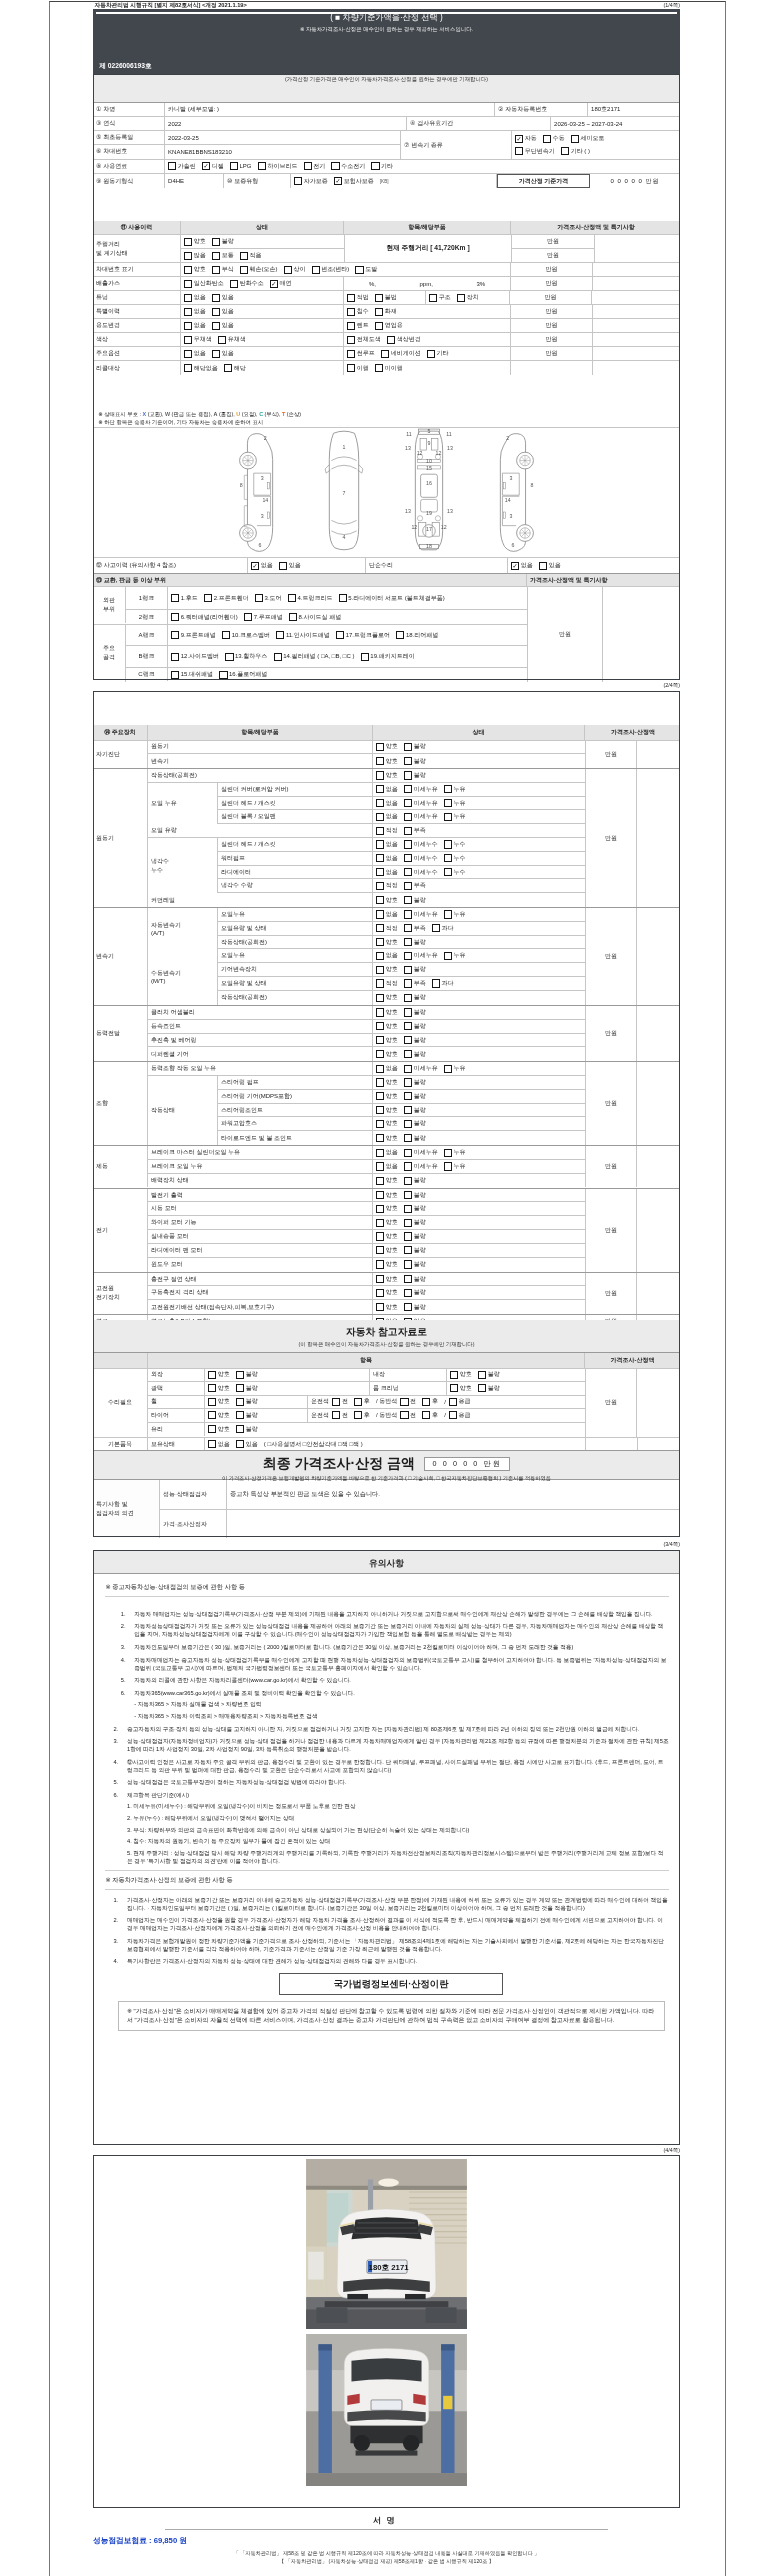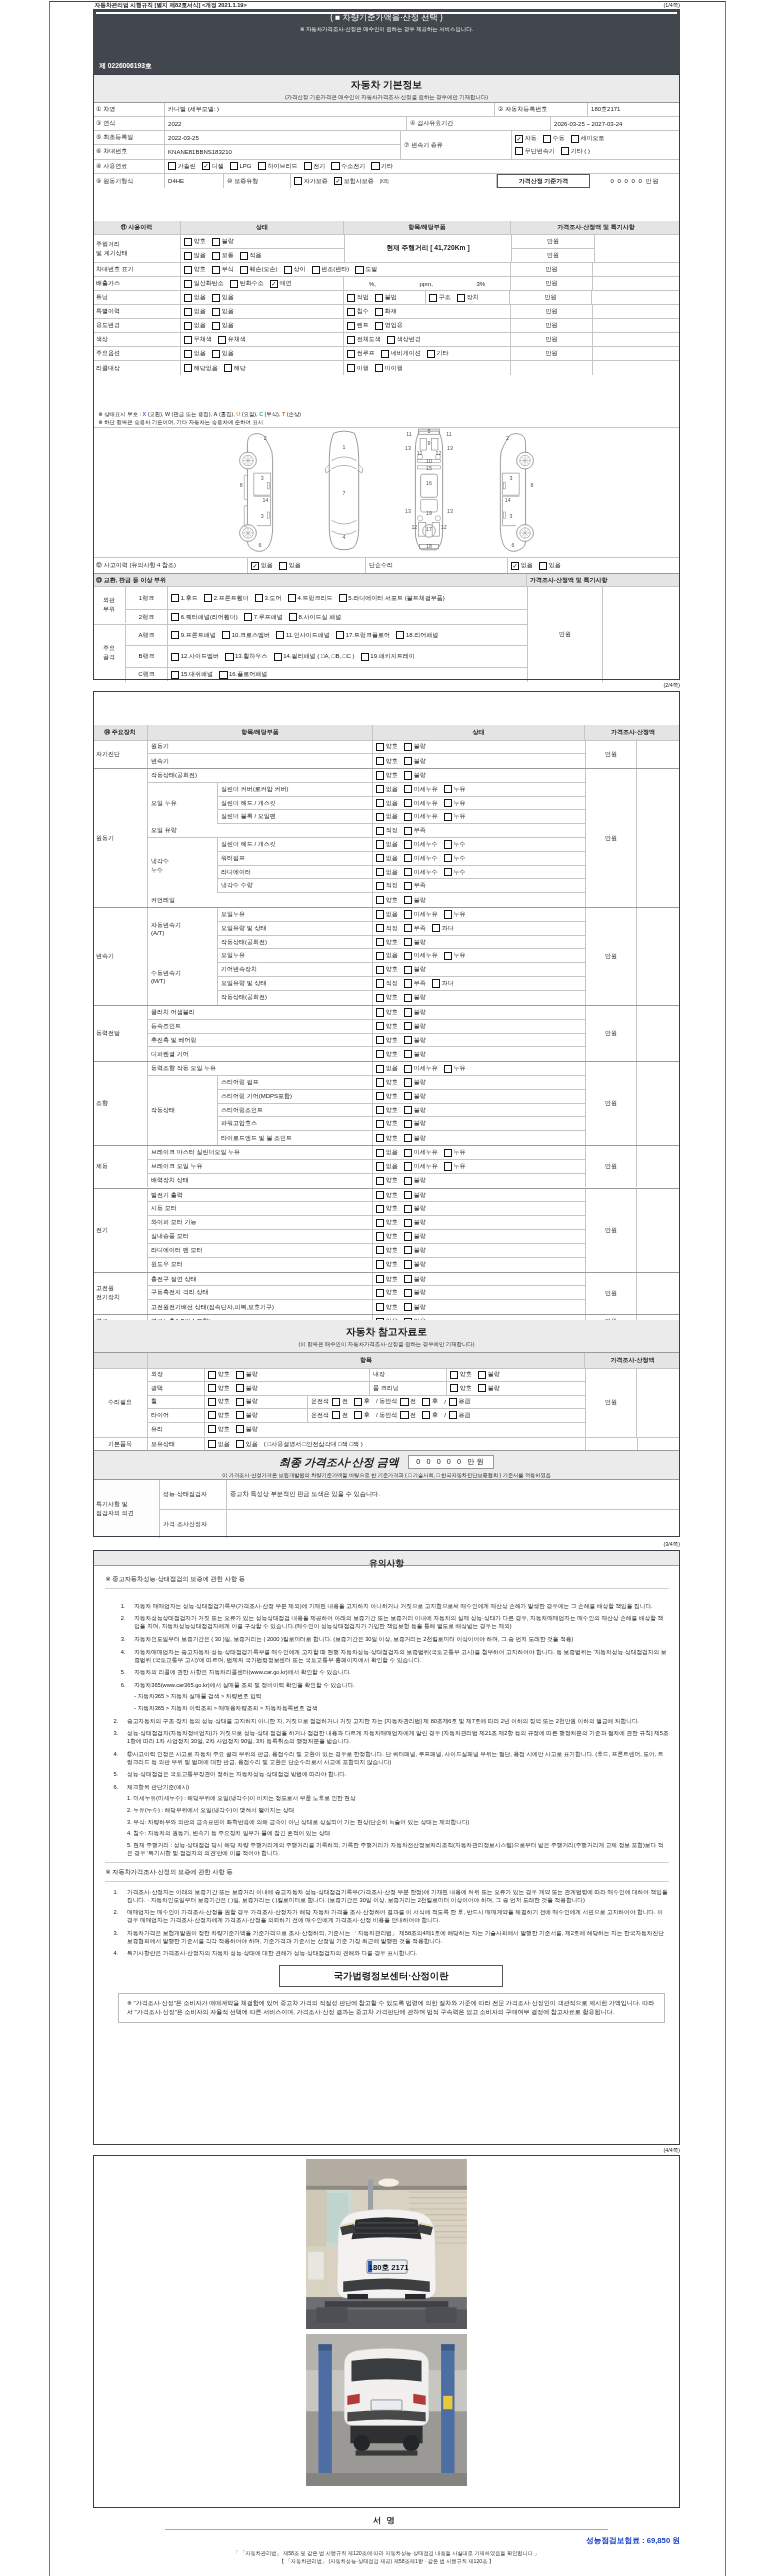--- a/index.html
+++ b/index.html
@@ -34,21 +34,21 @@
   .price{justify-content:center;font-size:6px;color:#222;}
   .small{font-size:4.6px;color:#555;}
   
   .ntc{font-size:5.7px;line-height:8px;color:#1a1a1a;}
   .ntc .num{display:flex;}
   .ntc .n{width:13.4px;flex:none;}
   .divider{border-top:0.5px solid #cfcfcf;margin:5.2px 0;}
   .defbox{border:0.8px solid #555;width:222px;margin:7.2px auto 6.2px auto;text-align:center;font-size:9.3px;font-weight:bold;padding:6.2px 0;}
   .defwrap{border:0.5px solid #bbb;margin:0 4.1px;padding:5.2px 8.2px;font-size:6px;line-height:8.8px;}
   .sigline{position:absolute;left:72px;width:443px;border-bottom:0.5px solid #aaa;}
-  .bluetxt{color:#1741c9;font-weight:bold;font-size:7.7px;text-align:right;}
+  .bluetxt{color:#1741c9;font-weight:bold;font-size:7.7px;text-align:left;}
   .foot{font-size:5.2px;color:#333;text-align:center;}
   svg text{font-family:"Liberation Sans","DejaVu Sans",sans-serif;}
 </style>
 </head>
 <body>
 
 <div id="frame"></div>
 <div id="doc">
   <div class="abs topline" style="top:2.1px;left:1.5px;"><span>자동차관리법 시행규칙 [별지 제82호서식] &lt;개정 2021.1.19&gt;</span></div>
   <div class="pagemark" style="top:2.1px;">(1/4쪽)</div>
@@ -56,21 +56,20 @@
   <div class="abs dark" style="top:9.3px;height:64px;">
     <div class="whitestrip"></div>
     <div class="h-sub">( ■ 차량기준가액을·산정 선택 )</div>
     <div class="h-note">※ 자동차가격조사·산정은 매수인이 원하는 경우 제공하는 서비스입니다.</div>
   </div>
   <div class="abs dark" style="top:61px;height:13px;">
     <div class="docno">제 0226006193호</div>
   </div>
 
   <div class="abs sech" style="top:74px;height:29px;">
-    <div class="t">자동차 기본정보</div>
     <div class="s">(가격산정 기준가격은 매수인이 자동차가격조사·산정을 원하는 경우에만 기재합니다)</div>
   </div>
   <div class="abs" id="basicTable" style="top:103px;height:86px;">
       <div class="trow " style="height: 14.2px;">
         <div class="cell lab" style="width: 72px; flex: 0 0 auto; white-space: pre-line;">① 차명</div>
         <div class="cell " style="width: 330px; flex: 0 0 auto; white-space: pre-line;">카니발 (세부모델: )</div>
         <div class="cell lab" style="width: 93px; flex: 0 0 auto; white-space: pre-line;">② 자동차등록번호</div>
         <div class="cell " style="width: 93px; flex: 0 0 auto; white-space: pre-line;">180호2171</div>
       </div>
       <div class="trow " style="height: 14.2px;">
@@ -1681,21 +1680,21 @@
             </span>
           </div>
           <span>( □사용설명서 □안전삼각대 □잭 □잭 )</span>
         </div>
         <div class="cell price" style="width: 52px; flex: 0 0 auto; white-space: pre-line;"></div>
         <div class="cell" style="width: 43px; flex: 0 0 auto; border-right: none;"></div>
       </div>
     </div>
   <div class="abs sech" id="finalBar" style="top:1450px;height:30px;border-top:0.5px solid #9a9a9a;">
       <div style="display: flex; justify-content: center; align-items: center; gap: 9.3px; padding-top: 3.6px;">
-        <span style="font-size: 11px; font-weight: bold; font-style: italic;">최종 가격조사·산정 금액</span>
+        <span style="font-size: 14px; font-weight: bold;">최종 가격조사·산정 금액</span>
         <span style="border: 0.5px solid rgb(153, 153, 153); background: rgb(255, 255, 255); padding: 1px 7.2px; font-size: 7.2px; letter-spacing: 2.1px;">0  0  0  0  0 만원</span>
       </div>
       <div style="text-align: center; font-size: 5.2px; color: rgb(34, 34, 34); margin-top: 2.6px;">이 가격조사·산정가격은 보험개발원의 차량기준가액을 바탕으로 한 기준가격과 ( □ 기술사회, □ 한국자동차진단보증협회 ) 기준서를 적용하였음</div>
     </div>
   <div class="abs" id="opinion" style="top:1480px;height:58px;">
       <div class="trow" style="height: 58px; border-bottom: none;">
         <div class="cell lab" style="width: 67px; flex: 0 0 auto; white-space: pre-line; background: rgb(253, 253, 253);">특기사항 및
 점검자의 의견</div>
         <div style="display: flex; flex-direction: column; width: 520px; flex: 0 0 auto;">
           <div class="trow" style="height: 30px;">
@@ -1706,21 +1705,21 @@
             <div class="cell lab" style="width: 67px; flex: 0 0 auto; white-space: pre-line;">가격·조사산정자</div>
             <div class="cell " style="width: 453px; flex: 0 0 auto; white-space: pre-line; border-right: none; font-size: 6.2px;"></div>
           </div>
         </div>
       </div>
     </div>
   <div class="abs thick" style="top:691px;height:846px;"></div>
   <div class="pagemark" style="top:1541px;">(3/4쪽)</div>
 
   <div class="abs" id="noticeBox" style="top:1550px;height:595px;overflow:hidden;">
-    <div class="sech" style="height:16px;">
+    <div class="sech" style="height:24px;">
       <div class="t" style="padding-top:7.7px;font-size:8.8px;">유의사항</div>
     </div>
     <div id="noticeBody" style="padding:8.2px 11.3px 0 20.6px;" class="ntc">
         <div style="font-size: 6.2px; margin: 1px 0px 5.2px -8.2px;">※ 중고자동차성능·상태점검의 보증에 관한 사항 등</div>
         <div class="divider" style="margin-left: -8.2px;"></div>
         <div style="height: 7.2px;"></div>
         <div class="num" style="margin-bottom: 4.6px; margin-left: 7.2px;">
           <div class="n">1.</div>
           <div style="flex: 1 1 0%;">자동차 매매업자는 성능·상태점검기록부(가격조사·산정 부분 제외)에 기재된 내용을 고지하지 아니하거나 거짓으로 고지함으로써 매수인에게 재산상 손해가 발생한 경우에는 그 손해를 배상할 책임을 집니다.</div>
         </div>

